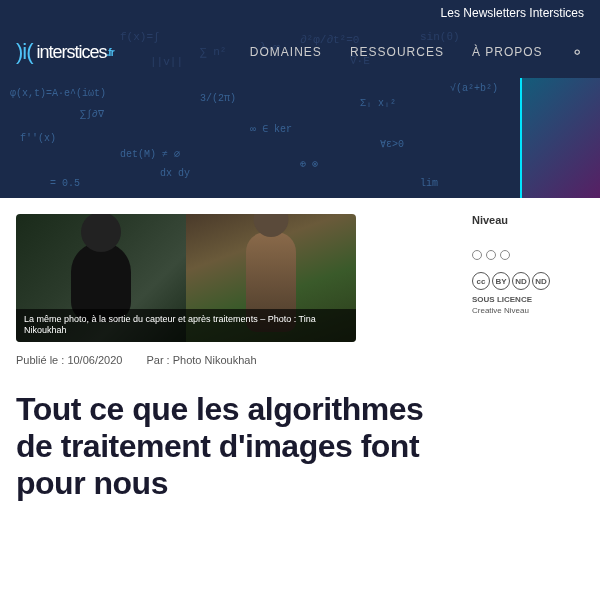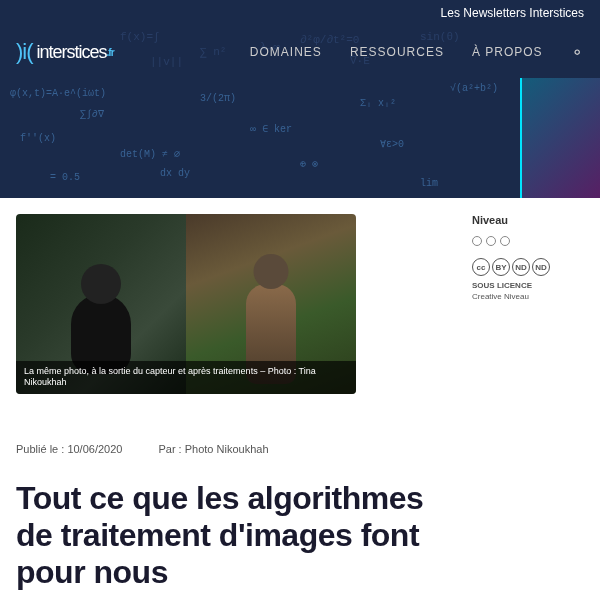--- a/index.html
+++ b/index.html
@@ -112,21 +112,21 @@
 
     
     .content-left {
       flex: 1;
       padding: 0;
     }
 
     
     .article-image {
       width: 340px;
-      height: 180px;
+      height: 128px;
       margin: 16px 0 0 16px;
       position: relative;
       overflow: hidden;
       border-radius: 4px;
     }
     .article-image-inner {
       width: 100%;
       height: 100%;
       display: flex;
     }
@@ -197,25 +197,24 @@
       background: rgba(0,0,0,0.65);
       color: #fff;
       font-size: 9px;
       padding: 5px 8px;
       line-height: 1.3;
     }
 
     
     .article-meta {
       display: flex;
-      gap: 36px;
+      gap: 24px;
       padding: 12px 16px 8px 16px;
       font-size: 11px;
       color: #555;
-      margin-top: 37px;
     }
 
     
     .article-title {
       padding: 4px 16px 0 16px;
       font-size: 32px;
       font-weight: bold;
       color: #1a1a2e;
       line-height: 1.15;
       letter-spacing: -0.5px;
@@ -225,21 +224,21 @@
     
     .sidebar {
       width: 140px;
       padding: 16px 12px;
       flex-shrink: 0;
     }
     .niveau-label {
       font-size: 11px;
       color: #333;
       font-weight: bold;
-      margin-bottom: 10px;
+      margin-bottom: 24px;
     }
     .niveau-dots {
       display: flex;
       gap: 4px;
       margin-bottom: 12px;
     }
     .dot {
       width: 10px;
       height: 10px;
       border-radius: 50%;
@@ -316,21 +315,21 @@
     <span style="top:30px;left:80px">∑∫∂∇</span>
     <span style="top:55px;left:20px">f''(x)</span>
     <span style="top:70px;left:120px">det(M) ≠ ∅</span>
     <span style="top:15px;left:200px">3/(2π)</span>
     <span style="top:45px;left:250px">∞ ∈ ker</span>
     <span style="top:80px;left:300px">⊕ ⊗</span>
     <span style="top:20px;left:360px">Σᵢ xᵢ²</span>
     <span style="top:60px;left:380px">∀ε&gt;0</span>
     <span style="top:5px;left:450px">√(a²+b²)</span>
     <span style="top:90px;left:160px">dx dy</span>
-    <span style="top:94px;left:50px">= 0.5</span>
+    <span style="top:100px;left:50px">= 0.5</span>
     <span style="top:100px;left:420px">lim</span>
   </div>
 
   <div class="hero-accent"></div>
 </div>
 
 <div class="main-content">
 
   <div class="content-left">
 

